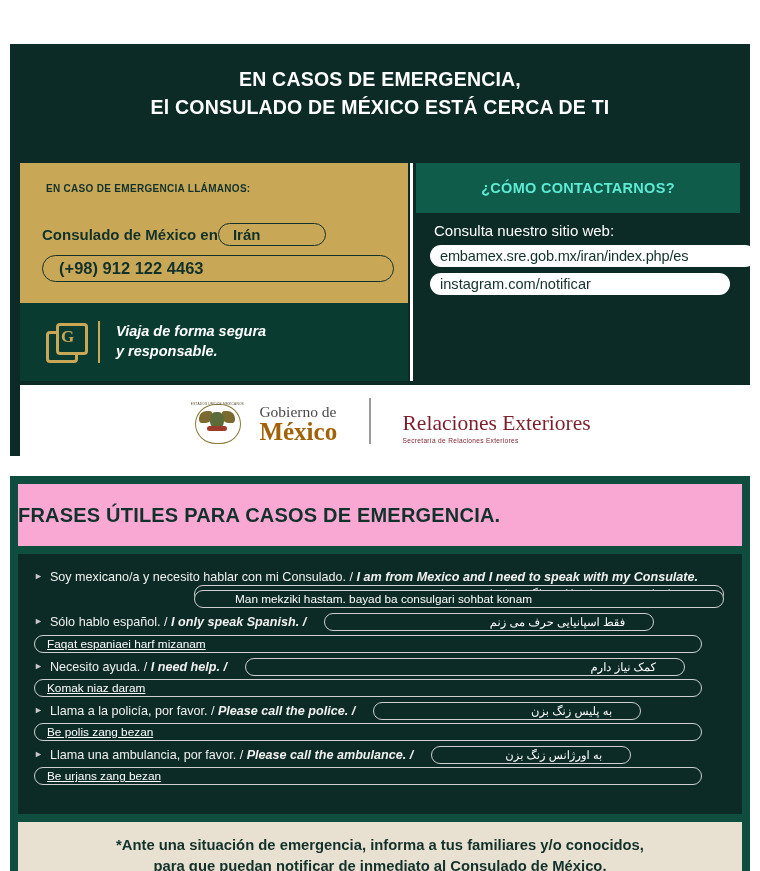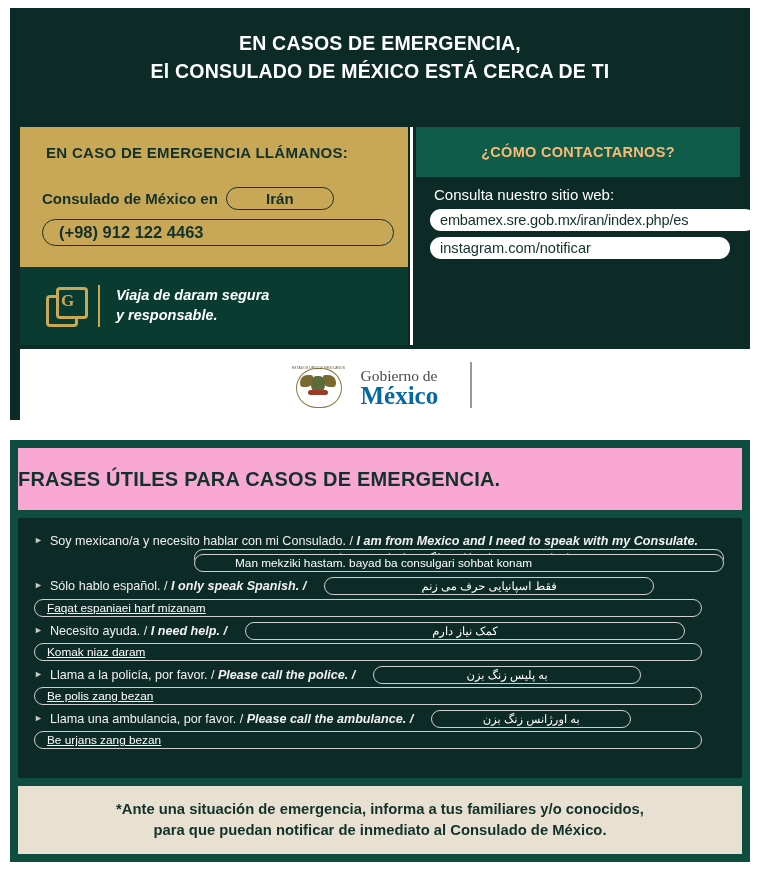--- a/index.html
+++ b/index.html
@@ -11,20 +11,21 @@
     width: 760px;
     height: 871px;
     font-family: "Liberation Sans", sans-serif;
     overflow: hidden;
   }
   .page {
     width: 760px;
     height: 706px;
     position: relative;
     background: #ffffff;
+    margin-top: 36px;
   }
 
   
   .card-top {
     position: absolute;
     left: 10px;
     top: 8px;
     width: 740px;
     height: 412px;
     background: #0d2b26;
@@ -56,71 +57,69 @@
     width: 388px;
     height: 50px;
     background: #c8a856;
     display: flex;
     align-items: center;
     padding-left: 26px;
     box-sizing: border-box;
   }
   .band-left span {
     color: #12312b;
-    font-size: 15px;
+    font-size: 10px;
     font-weight: bold;
     letter-spacing: 0.3px;
   }
   .band-right {
     position: absolute;
     left: 406px;
     top: 0;
     width: 324px;
     height: 50px;
     background: #0f5c4a;
     display: flex;
     align-items: center;
     justify-content: center;
   }
   .band-right span {
-    color: #fdba74;
+    color: #5eead4;
     font-size: 14.5px;
     font-weight: bold;
     letter-spacing: 0.3px;
   }
 
   
   .gold-block {
     position: absolute;
     left: 10px;
     top: 169px;
     width: 388px;
     height: 90px;
     background: #c8a856;
     box-sizing: border-box;
     padding: 10px 14px 0 22px;
   }
   .consulate-line {
     display: flex;
     align-items: center;
-    gap: 8px;
     color: #12312b;
     font-size: 15px;
     font-weight: bold;
     white-space: nowrap;
   }
   .pill {
     border: 1.6px solid #12312b;
     border-radius: 14px;
     padding: 2px 14px;
     font-size: 15px;
     font-weight: bold;
     color: #12312b;
     min-width: 108px;
-    text-align: center;
     background: transparent;
     box-sizing: border-box;
   }
   .phone-pill {
     margin-top: 9px;
     border: 1.6px solid #12312b;
     border-radius: 16px;
     padding: 3px 16px;
     font-size: 16.5px;
     font-weight: bold;
@@ -295,21 +294,21 @@
   }
   .gov-text { line-height: 1; }
   .gov-text .g1 {
     font-size: 15.5px;
     color: #4a4a4a;
     font-family: "Liberation Serif", serif;
     display: block;
   }
   .gov-text .g2 {
     font-size: 25px;
-    color: #0369a1;
+    color: #a16207;
     font-weight: bold;
     font-family: "Liberation Serif", serif;
     display: block;
     margin-top: -1px;
   }
   .gov-vline {
     width: 1.4px;
     height: 46px;
     background: #9a9a9a;
     margin: 0 18px;
@@ -390,21 +389,21 @@
     font-style: italic;
     font-weight: bold;
   }
   .fa-pill {
     border: 1px solid #cfcfcf;
     border-radius: 11px;
     color: #ffffff;
     font-size: 11.5px;
     padding: 1px 28px;
     display: inline-block;
-    text-align: center;
+    text-align: right;
     box-sizing: border-box;
     direction: rtl;
     white-space: nowrap;
   }
   .tr-pill {
     border: 1px solid #cfcfcf;
     border-radius: 11px;
     color: #ffffff;
     font-size: 11.8px;
     padding: 1px 12px;
@@ -489,21 +488,21 @@
     </div>
 
     <div class="travel-block">
       <div class="travel-icon">
         <div class="sq sq1"></div>
         <div class="sq sq2"></div>
         <div class="g">G</div>
       </div>
       <div class="travel-sep"></div>
       <div class="travel-text">
-        <div><span>Viaja de daram segura</span></div>
+        <div><span>Viaja de forma segura</span></div>
         <div><span>y responsable.</span></div>
       </div>
     </div>
 
     <div class="right-info">
       <div class="ri-label">Consulta nuestro sitio web:</div>
       <div class="ri-box ri-url">embamex.sre.gob.mx/iran/index.php/es</div>
       <div class="ri-box ri-insta">instagram.com/notificar</div>
     </div>
 
@@ -515,20 +514,24 @@
           <div class="wing-l"></div>
           <div class="wing-r"></div>
           <div class="body"></div>
           <div class="snake"></div>
         </div>
         <div class="gov-text">
           <span class="g1">Gobierno de</span>
           <span class="g2">México</span>
         </div>
         <div class="gov-vline"></div>
+        <div class="gov-dept">
+          <span class="d1">Relaciones Exteriores</span>
+          <span class="d2">Secretaría de Relaciones Exteriores</span>
+        </div>
       </div>
     </div>
   </div>
 
   <div class="card-bottom">
 
     <div class="phrases-head">
       <span>FRASES ÚTILES PARA CASOS DE EMERGENCIA.</span>
     </div>
 

